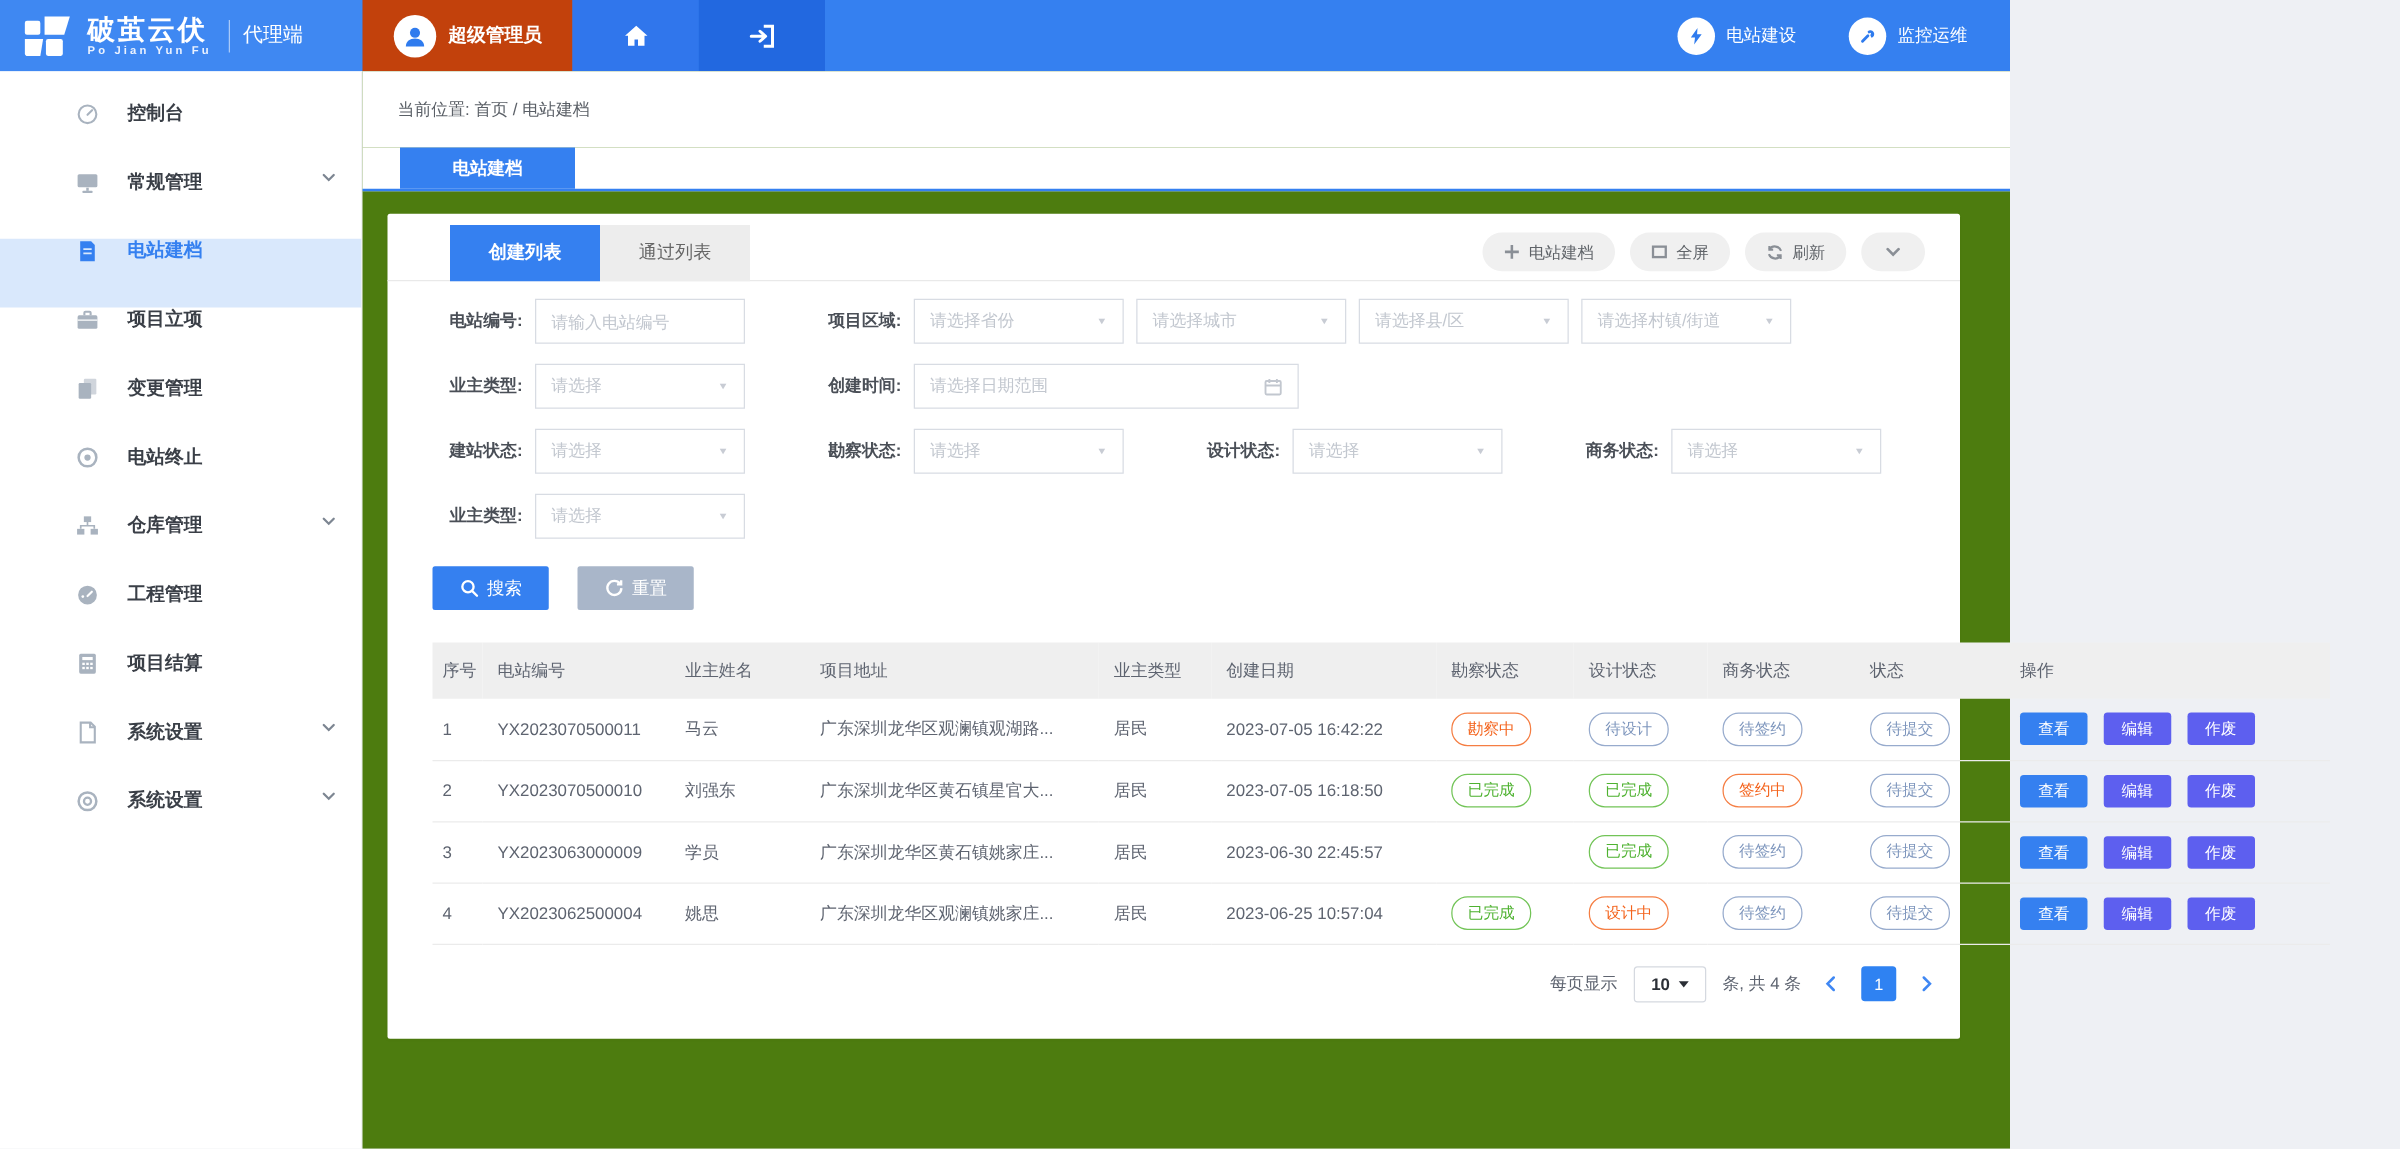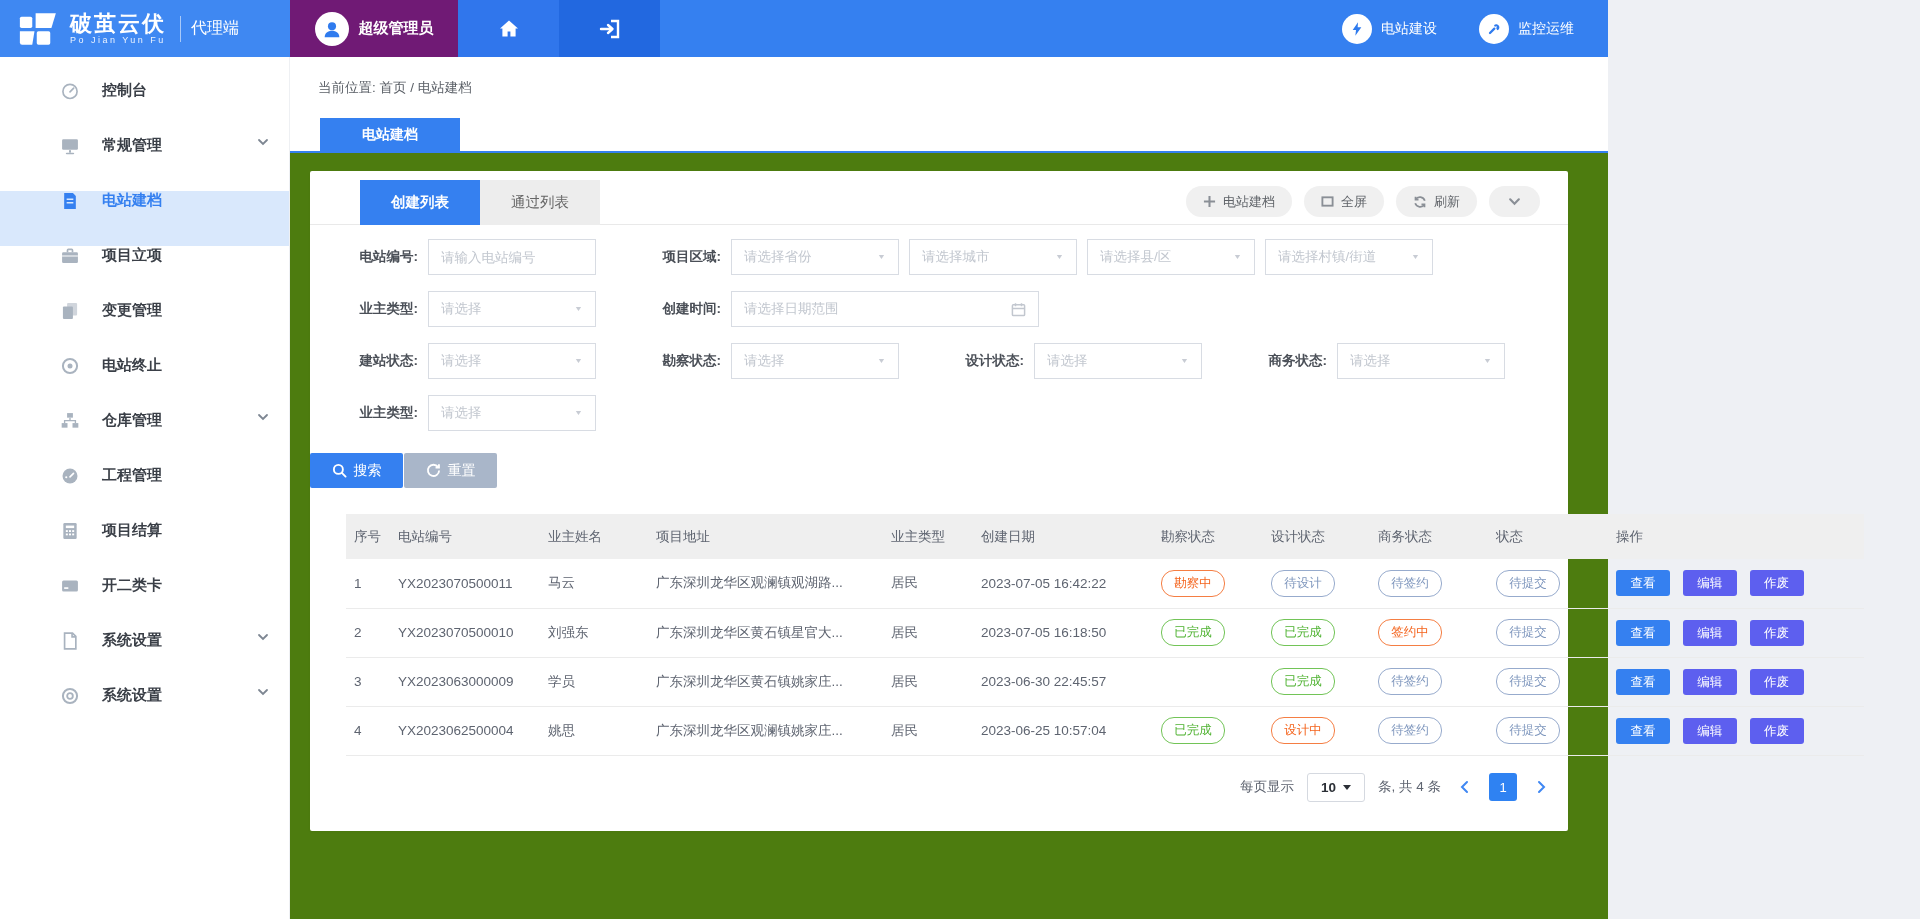--- a/index.html
+++ b/index.html
@@ -6,25 +6,25 @@
   html,body { width:1920px; height:919px; overflow:hidden; }
   body { font-family:"Liberation Sans","DejaVu Sans",sans-serif; background:#eef0f4; color:#333; }
   .app { width:1608px; height:919px; display:flex; flex-direction:column; }
 
   
   .topbar { height:57px; display:flex; align-items:stretch; background:#3580f0; flex:none; }
   .logo-block { width:290px; background:#3f88f2; display:flex; align-items:center; padding-left:18px; flex:none; }
   .logo-mark { width:42px; height:36px; margin-right:10px; flex:none; }
   .brand-txt { display:flex; flex-direction:column; justify-content:center; }
   .brand-title { color:#fff; font-size:22px; font-weight:bold; letter-spacing:2px; line-height:23px; }
-  .brand-sub { color:#eaf2ff; font-size:9px; letter-spacing:2.5px; line-height:11px; }
+  .brand-sub { color:#eaf2ff; font-size:9px; letter-spacing:2.5px; line-height:11px;font-weight:bold; }
   .brand-divider { width:1px; height:26px; background:rgba(255,255,255,.55); margin:0 10px 0 14px; }
   .portal-label { color:#fff; font-size:16px; }
   .hblock { display:flex; align-items:center; justify-content:center; cursor:pointer; }
-  .user-block { width:168px; background:#701a75; gap:10px; }
+  .user-block { width:168px; background:#c2410c; gap:10px; }
   .avatar-circle { width:34px; height:34px; border-radius:50%; background:#fff; display:flex; align-items:center; justify-content:center; }
   .user-name { color:#fff; font-size:15px; font-weight:bold; }
   .home-block { width:101px; background:#3076ec; }
   .signin-block { width:101px; background:#2268e0; }
   .top-spacer { flex:1; }
   .top-modules { display:flex; align-items:center; gap:42px; padding-right:34px; }
   .module-item { display:flex; align-items:center; gap:9px; cursor:pointer; }
   .module-circle { width:30px; height:30px; border-radius:50%; background:#fff; display:flex; align-items:center; justify-content:center; }
   .module-label { color:#fff; font-size:14px; }
 
@@ -66,21 +66,21 @@
   .ctl { height:36px; border:1px solid #d8dce3; background:#fff; font-size:13.5px; display:flex; align-items:center; padding:0 12px; color:#c2c7cf; }
   .ctl.w-select { width:168px; justify-content:space-between; cursor:pointer; }
   .ctl.w-input { width:168px; padding:0; }
   .ctl.w-date { width:308px; justify-content:space-between; cursor:pointer; }
   .ctl input { width:100%; height:100%; border:none; outline:none; padding:0 12px; font-size:13.5px; font-family:inherit; color:#333; background:transparent; }
   .ctl input::placeholder { color:#c2c7cf; }
   .caret { font-size:9px; color:#c8ccd4; transform:scaleY(.8); }
   .rgn-gap { width:10px; }
 
   
-  .actions { margin-top:22px; display:flex; gap:1px; }
+  .actions { padding-left:36px; margin-top:22px; display:flex; gap:23px; }
   .btn { height:35px; width:93px; display:flex; align-items:center; justify-content:center; gap:7px; color:#fff; font-size:14px; border-radius:2px; cursor:pointer; border:none; font-family:inherit; }
   .btn-search { background:#3580f0; }
   .btn-reset { background:#a9b6c9; }
 
   
   .table-wrap { margin:26px 16px 0 36px; }
   table { width:100%; border-collapse:collapse; table-layout:fixed; }
   th { background:#efefef; font-weight:normal; color:#5e6470; font-size:13.5px; text-align:left; height:45px; padding-left:12px; white-space:nowrap; }
   td { height:49px; border-bottom:1px solid #ebebeb; font-size:13.5px; color:#5e6470; padding-left:12px; white-space:nowrap; overflow:hidden; }
   th:first-child, td:first-child { padding-left:8px; }
@@ -254,27 +254,20 @@
               <rect x="10.8" y="11" width="2.4" height="2.2"></rect>
               <rect x="14.6" y="11" width="2.4" height="2.2"></rect>
             <rect x="7" y="15" width="2.4" height="2.2"></rect>
               <rect x="10.8" y="15" width="2.4" height="2.2"></rect>
               <rect x="14.6" y="15" width="2.4" height="2.2"></rect>
           </g>
         </svg>
         <span class="s-label">项目结算</span>
       </div>
 
-      <div class="side-item">
-        <svg class="s-ic" viewBox="0 0 24 24">
-          <rect x="2.5" y="5.5" width="19" height="13" rx="1.8" fill="currentColor"></rect>
-          <rect x="5" y="13.5" width="5" height="2" fill="#fff"></rect>
-        </svg>
-        <span class="s-label">开二类卡</span>
-      </div>
 
       <div class="side-item">
         <svg class="s-ic" viewBox="0 0 24 24">
           <path d="M5.5 2.5 h9.5 L19 6.5 v15 H5.5 z" fill="none" stroke="currentColor" stroke-width="2"></path>
           <path d="M14.5 2.5 V7 H19" fill="none" stroke="currentColor" stroke-width="2"></path>
         </svg>
         <span class="s-label">系统设置</span>
         <svg class="s-chev" viewBox="0 0 12 12">
             <path d="M2 4 L6 8 L10 4" fill="none" stroke="currentColor" stroke-width="1.8" stroke-linecap="round"></path>
           </svg>

